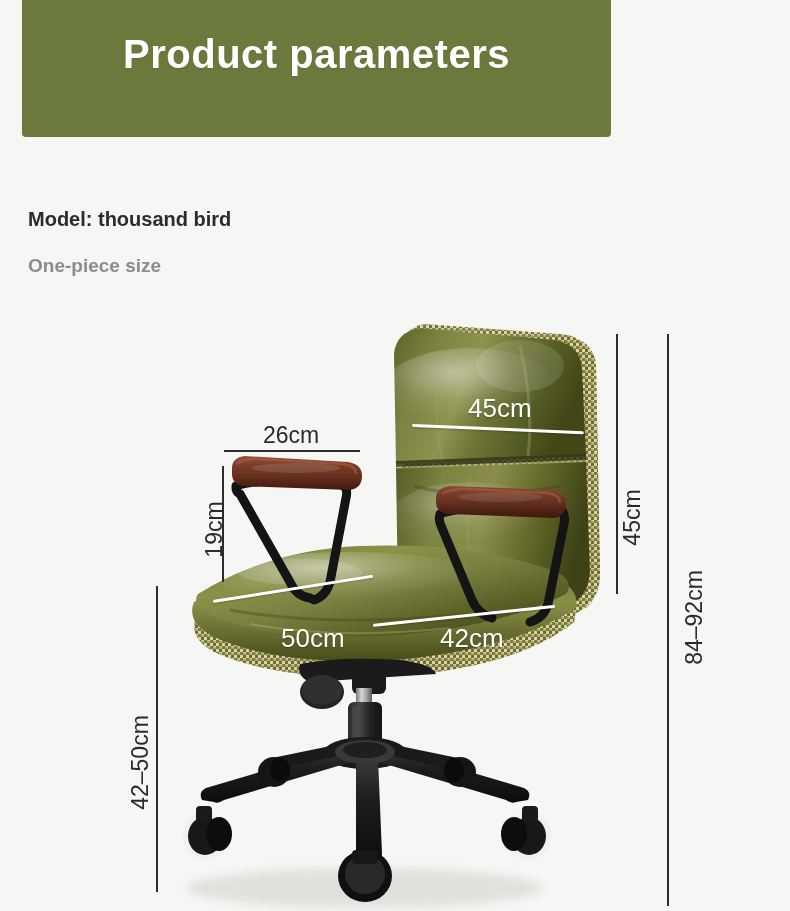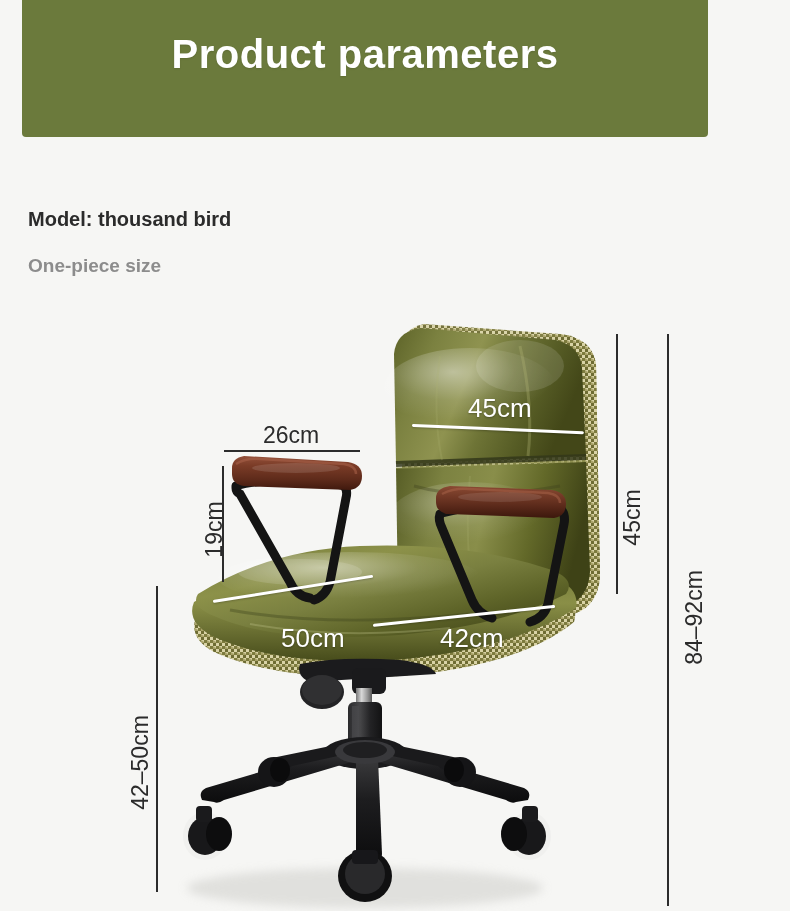--- a/index.html
+++ b/index.html
@@ -16,21 +16,21 @@
     height: 911px;
     background: #f6f6f4;
     overflow: hidden;
   }
 
   
   #banner {
     position: absolute;
     left: 22px;
     top: 0;
-    width: 686px;
+    width: 589px;
     height: 137px;
     background: #6b7a3c;
     border-bottom-left-radius: 4px;
     border-bottom-right-radius: 4px;
   }
   #banner-title {
     position: absolute;
     left: 0;
     top: 0;
     width: 100%;

